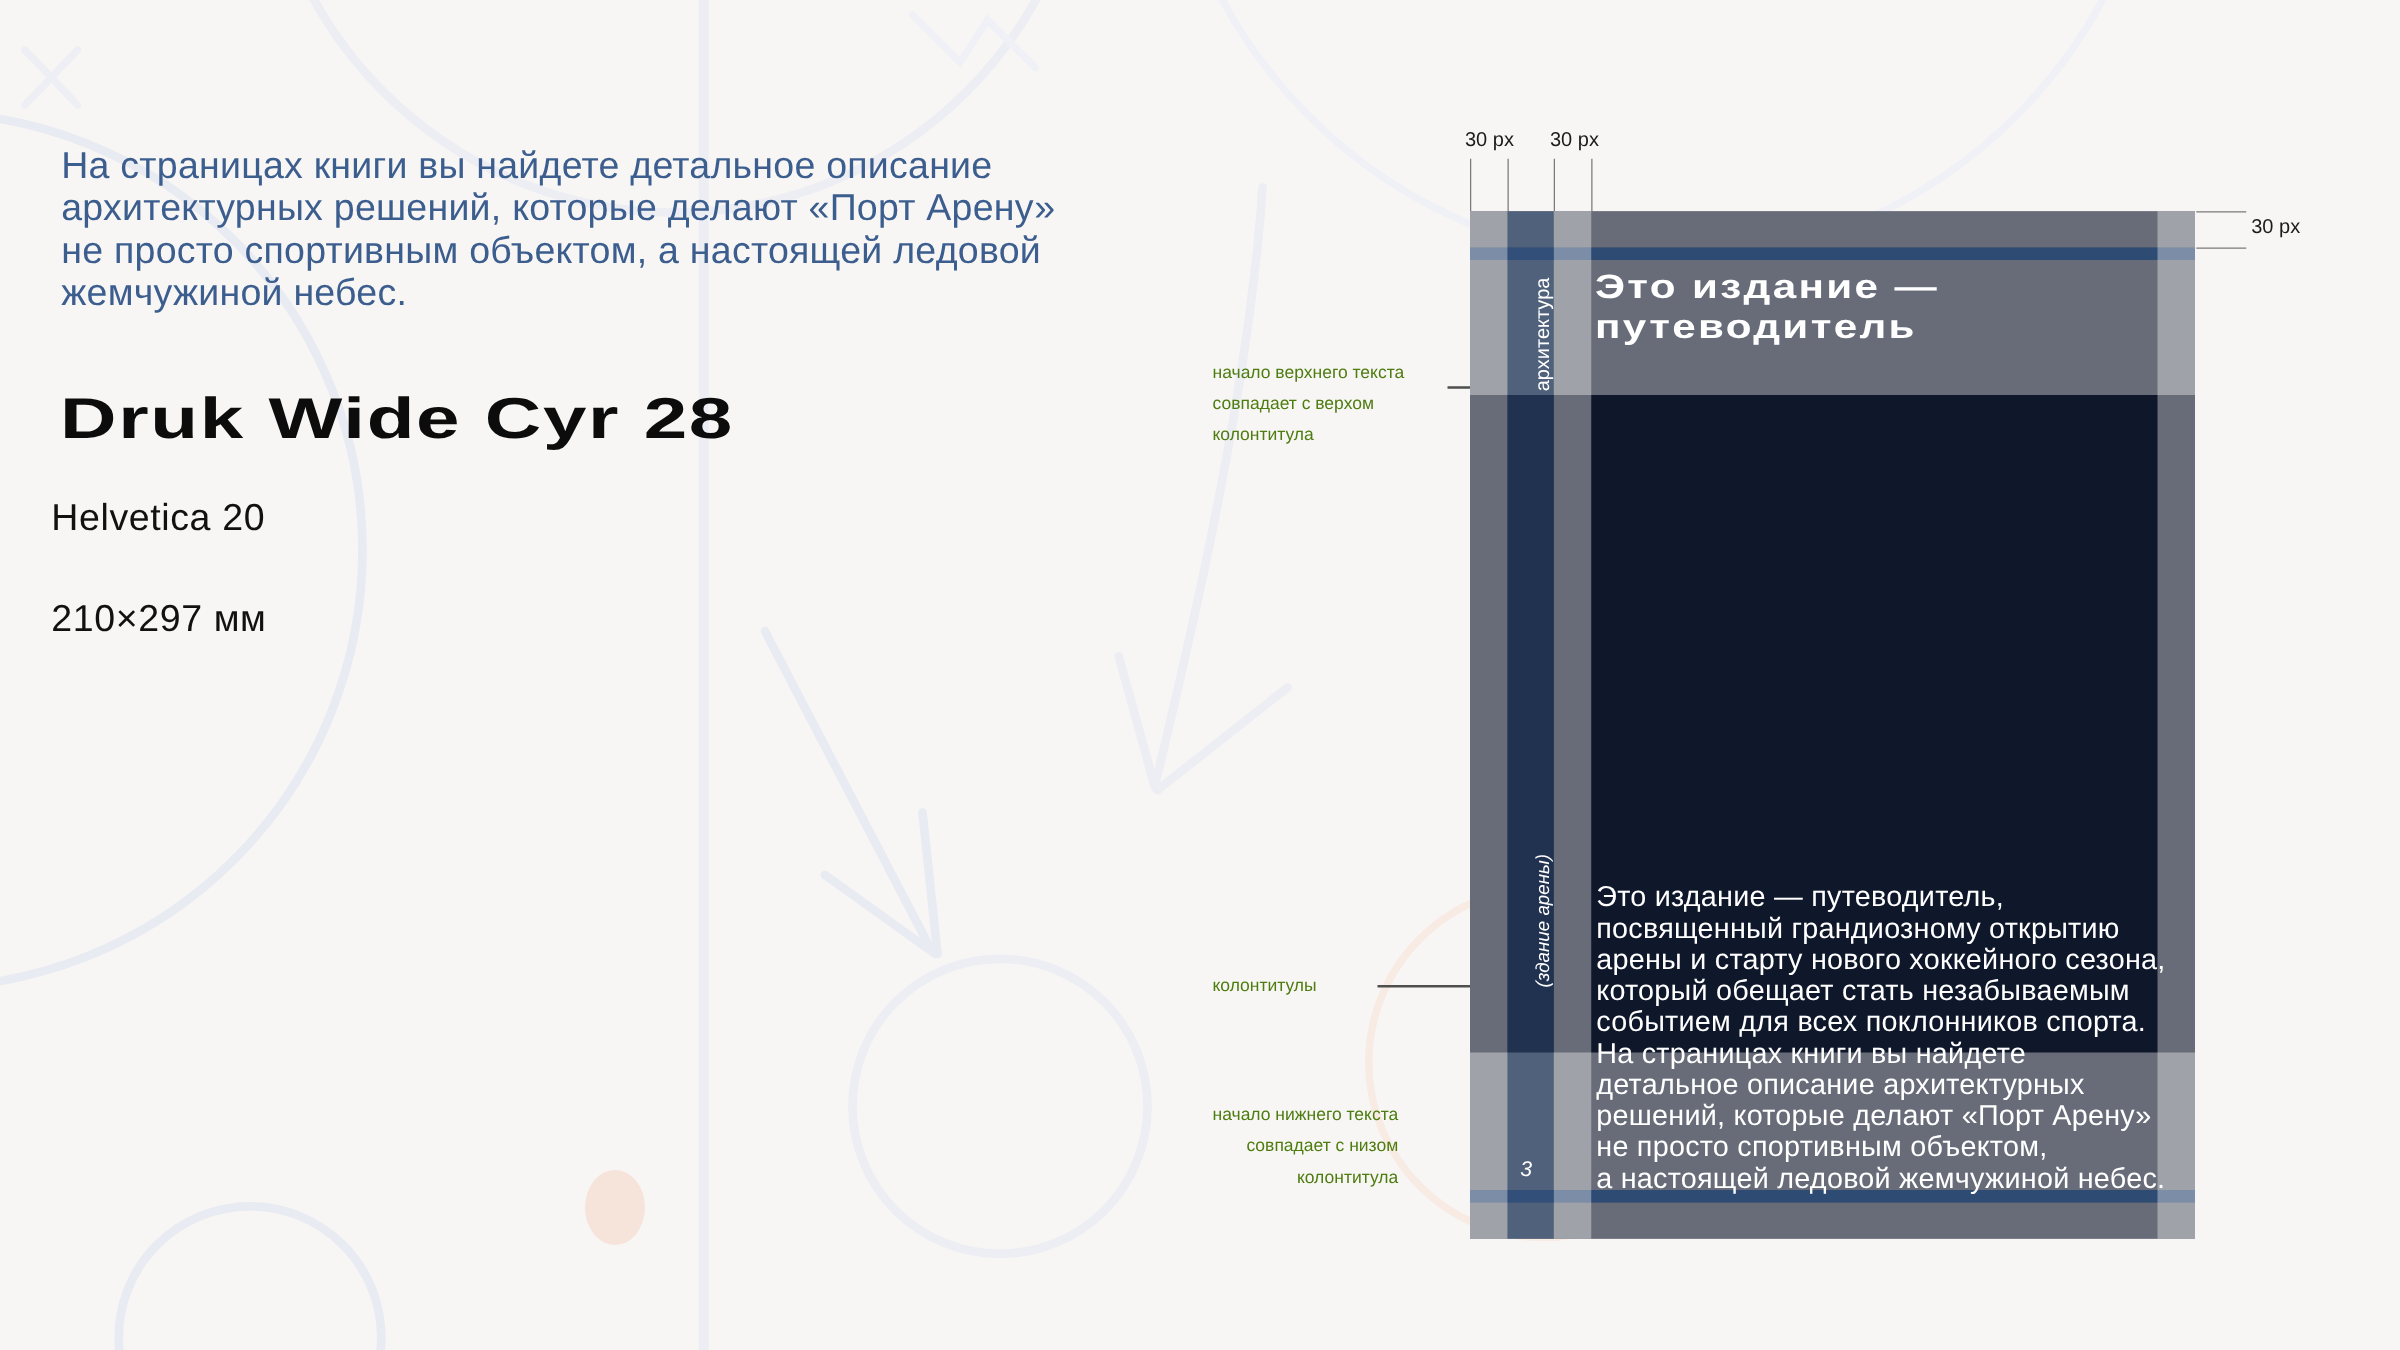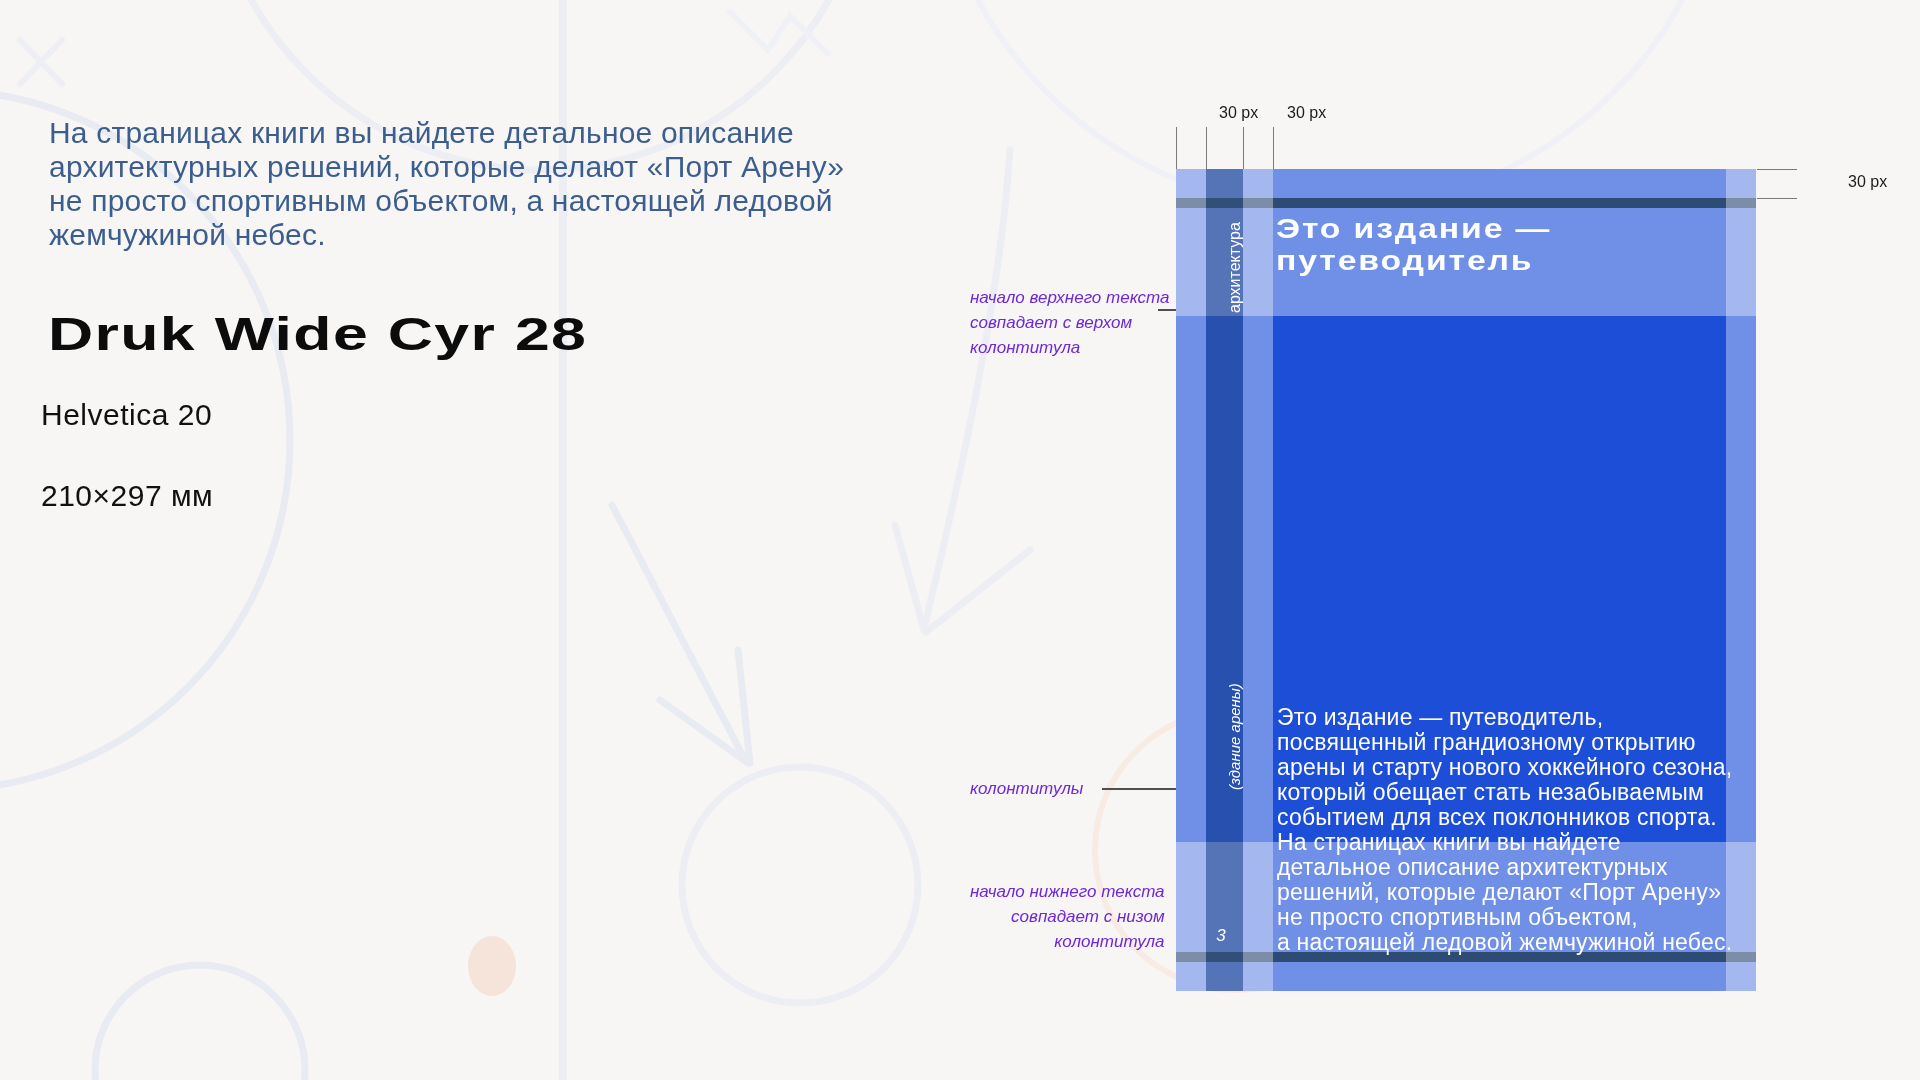--- a/index.html
+++ b/index.html
@@ -32,33 +32,33 @@
   }
   .spec{
     left:41px;
     font-size:30px;line-height:34px;color:#111;letter-spacing:0.5px;
     white-space:nowrap;
   }
 
   
   .vline{width:1px;background:#7A7A7A;}
   .hline{height:1px;background:#7A7A7A;}
-  .mlabel{font-size:16px;color:#1C1C1C;white-space:nowrap;margin-left:47px;}
+  .mlabel{font-size:16px;color:#1C1C1C;white-space:nowrap;}
 
   
   .callout{
     left:970px;
-    font-size:17px;line-height:25px;color:#6d28d9;font-style:italic;
+    font-size:14px;line-height:25px;color:#4d7c0f;
   }
   .leader{height:1.5px;background:#4F4F4F;}
 
   
   .page{
     left:1176px;top:169px;width:580px;height:822px;
-    background:#1d4ed8;
+    background:#0f172a;
   }
   .layer{position:absolute;}
   .rule{left:0;width:580px;height:10px;background:#2E4B74;}
   .band{left:0;width:580px;background:rgba(255,255,255,0.37);}
   .strip{top:0;width:30px;height:822px;background:rgba(255,255,255,0.37);}
   .coldark{left:30px;top:0;width:37px;height:822px;background:rgba(54,84,126,0.45);}
 
   .page-heading{
     left:100px;top:44px;
     font-size:27px;line-height:32px;font-weight:800;color:#FFFFFF;

